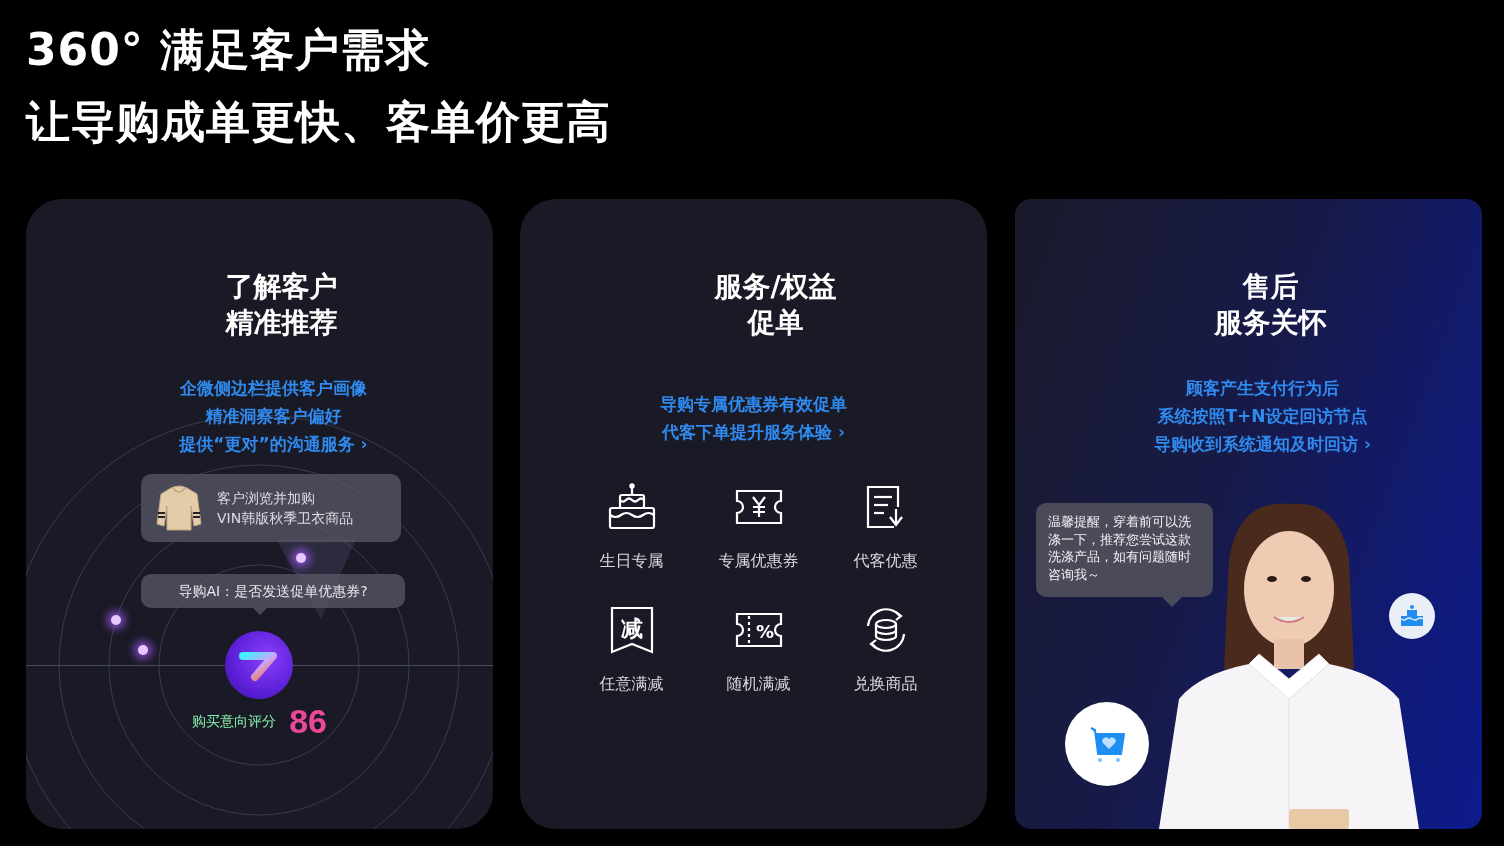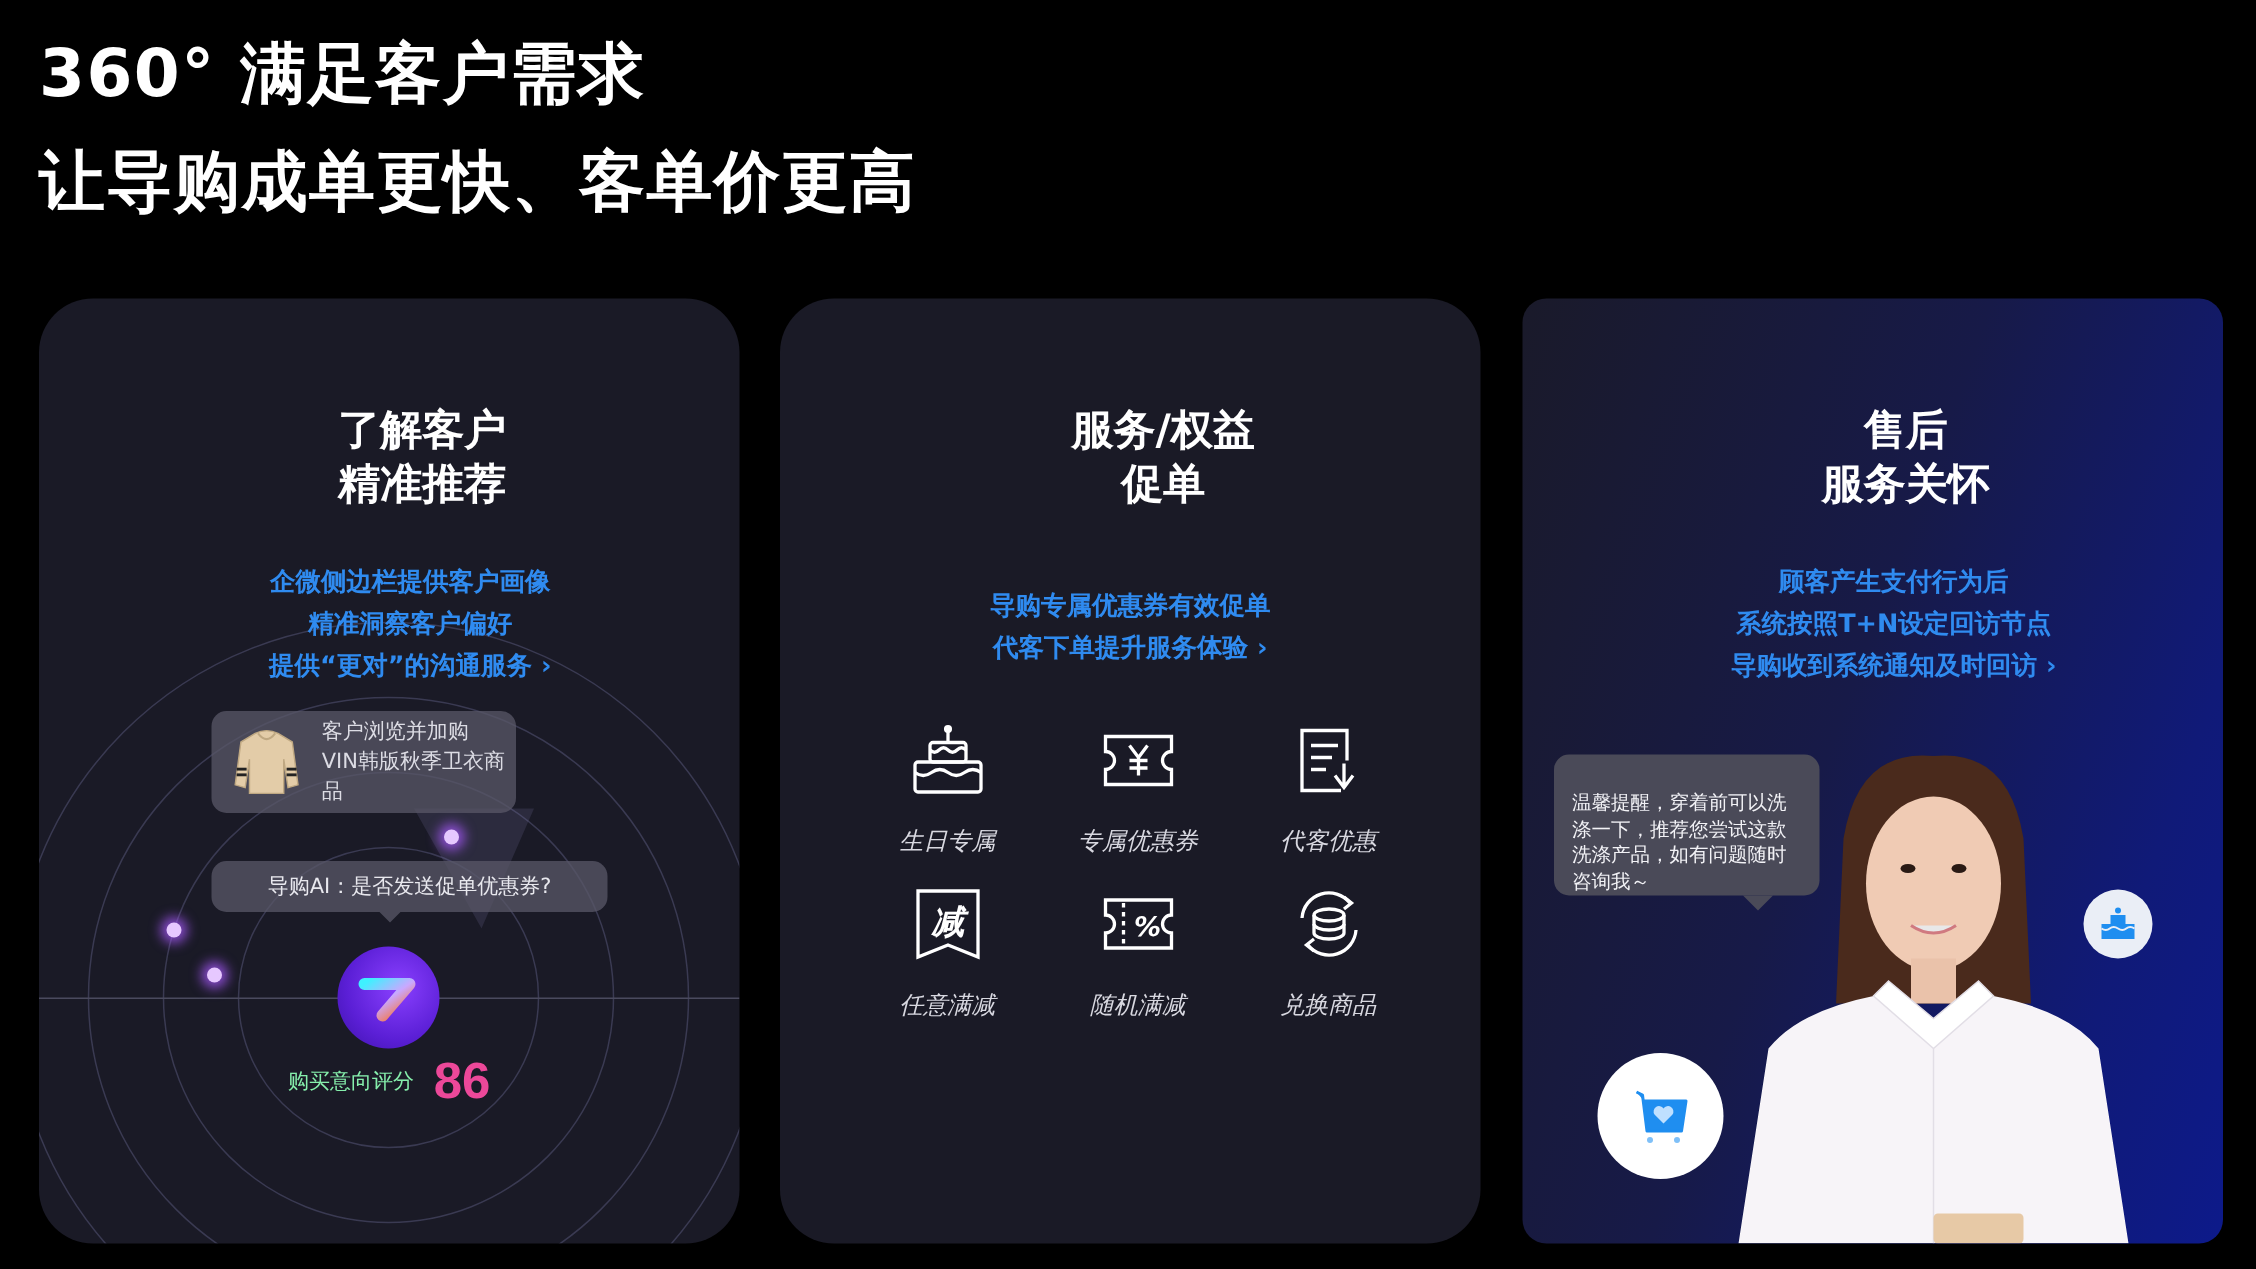--- a/index.html
+++ b/index.html
@@ -11,35 +11,35 @@
   .card1 { left: 26px; }
   .card2 { left: 520px; }
   .card3 { left: 1015px; background: linear-gradient(110deg, #1a1a2a 0%, #171a48 45%, #101a78 80%, #0d1a8a 100%); border-radius: 16px; }
   .card-title { position: absolute; top: 70px; left: 0; width: 100%; text-align: center; font-size: 28px; font-weight: bold; line-height: 36px; color: #fff; padding-left: 44px; }
   .card-desc { position: absolute; left: 0; width: 100%; text-align: center; font-size: 17px; font-weight: bold; line-height: 28px; color: #2f8bf0; }
   .card1 .card-desc, .card3 .card-desc { top: 175px; padding-left: 28px; }
   .card2 .card-desc { top: 191px; }
   .arcs { position: absolute; left: 0; top: 0; width: 467px; height: 630px; }
   .baseline { position: absolute; left: 0; top: 466px; width: 100%; height: 1px; background: #4a4a5e; }
   .bubble { position: absolute; background: rgba(90,88,104,0.75); border-radius: 10px; color: #e8e8ee; }
-  .product-bubble { left: 115px; top: 275px; width: 203px; height: 68px; display: flex; align-items: center; }
+  .product-bubble { left: 115px; top: 275px; width: 260px; height: 68px; display: flex; align-items: center; }
   .product-img { width: 52px; height: 52px; margin-left: 12px; margin-right: 12px; }
   .product-text { font-size: 14px; line-height: 20px; color: #dcdce4; }
   .ai-bubble { left: 115px; top: 375px; width: 264px; height: 34px; font-size: 14px; line-height: 34px; text-align: center; }
   .ai-bubble::after { content: ""; position: absolute; left: 112px; bottom: -7px; border-left: 7px solid transparent; border-right: 7px solid transparent; border-top: 7px solid rgba(90,88,104,0.75); }
   .glow { position: absolute; width: 10px; height: 10px; border-radius: 50%; background: #e6c8ff; box-shadow: 0 0 8px 4px rgba(170,90,255,0.75); }
   .ai-logo { position: absolute; left: 199px; top: 432px; width: 68px; height: 68px; border-radius: 50%; background: radial-gradient(circle at 60% 40%, #8a40ff 0%, #5b1fd6 60%, #3c12a8 100%); }
   .score { position: absolute; left: 0; top: 503px; width: 100%; text-align: center; white-space: nowrap; }
   .score-label { font-size: 14px; color: #86efac; vertical-align: middle; }
   .score-value { font-size: 34px; font-weight: bold; color: #ec4899; vertical-align: middle; margin-left: 8px; font-family: "Liberation Sans", sans-serif; }
-  .grid { position: absolute; left: 48px; top: 282px; width: 380px; display: grid; grid-template-columns: repeat(3, 127px); row-gap: 18px; font-style: italic; }
+  .grid { position: absolute; left: 48px; top: 282px; width: 380px; display: grid; grid-template-columns: repeat(3, 127px); row-gap: 32px; }
   .grid-item { display: flex; flex-direction: column; align-items: center; }
   .grid-icon { width: 52px; height: 52px; }
   .grid-label { margin-top: 18px; font-size: 16px; color: #d8d8e0; }
-  .tip-bubble { position: absolute; left: 21px; top: 304px; width: 177px; height: 94px; background: #4a4a58; border-radius: 10px; padding: 24px 12px; font-size: 13px; line-height: 17.5px; color: #f2f2f6; }
+  .tip-bubble { position: absolute; left: 21px; top: 304px; width: 177px; height: 94px; background: #4a4a58; border-radius: 10px; padding: 10px 12px; font-size: 13px; line-height: 17.5px; color: #f2f2f6; }
   .tip-bubble::after { content: ""; position: absolute; left: 126px; bottom: -10px; border-left: 10px solid transparent; border-right: 10px solid transparent; border-top: 10px solid #4a4a58; }
   .person { position: absolute; left: 124px; top: 300px; width: 330px; height: 330px; }
   .circle-btn { position: absolute; border-radius: 50%; background: #fff; display: flex; align-items: center; justify-content: center; }
   .cake-btn { left: 374px; top: 394px; width: 46px; height: 46px; background: #eaeef6; }
   .cart-btn { left: 50px; top: 503px; width: 84px; height: 84px; }
 </style>
 </head>
 <body>
 
 <div class="hero">

